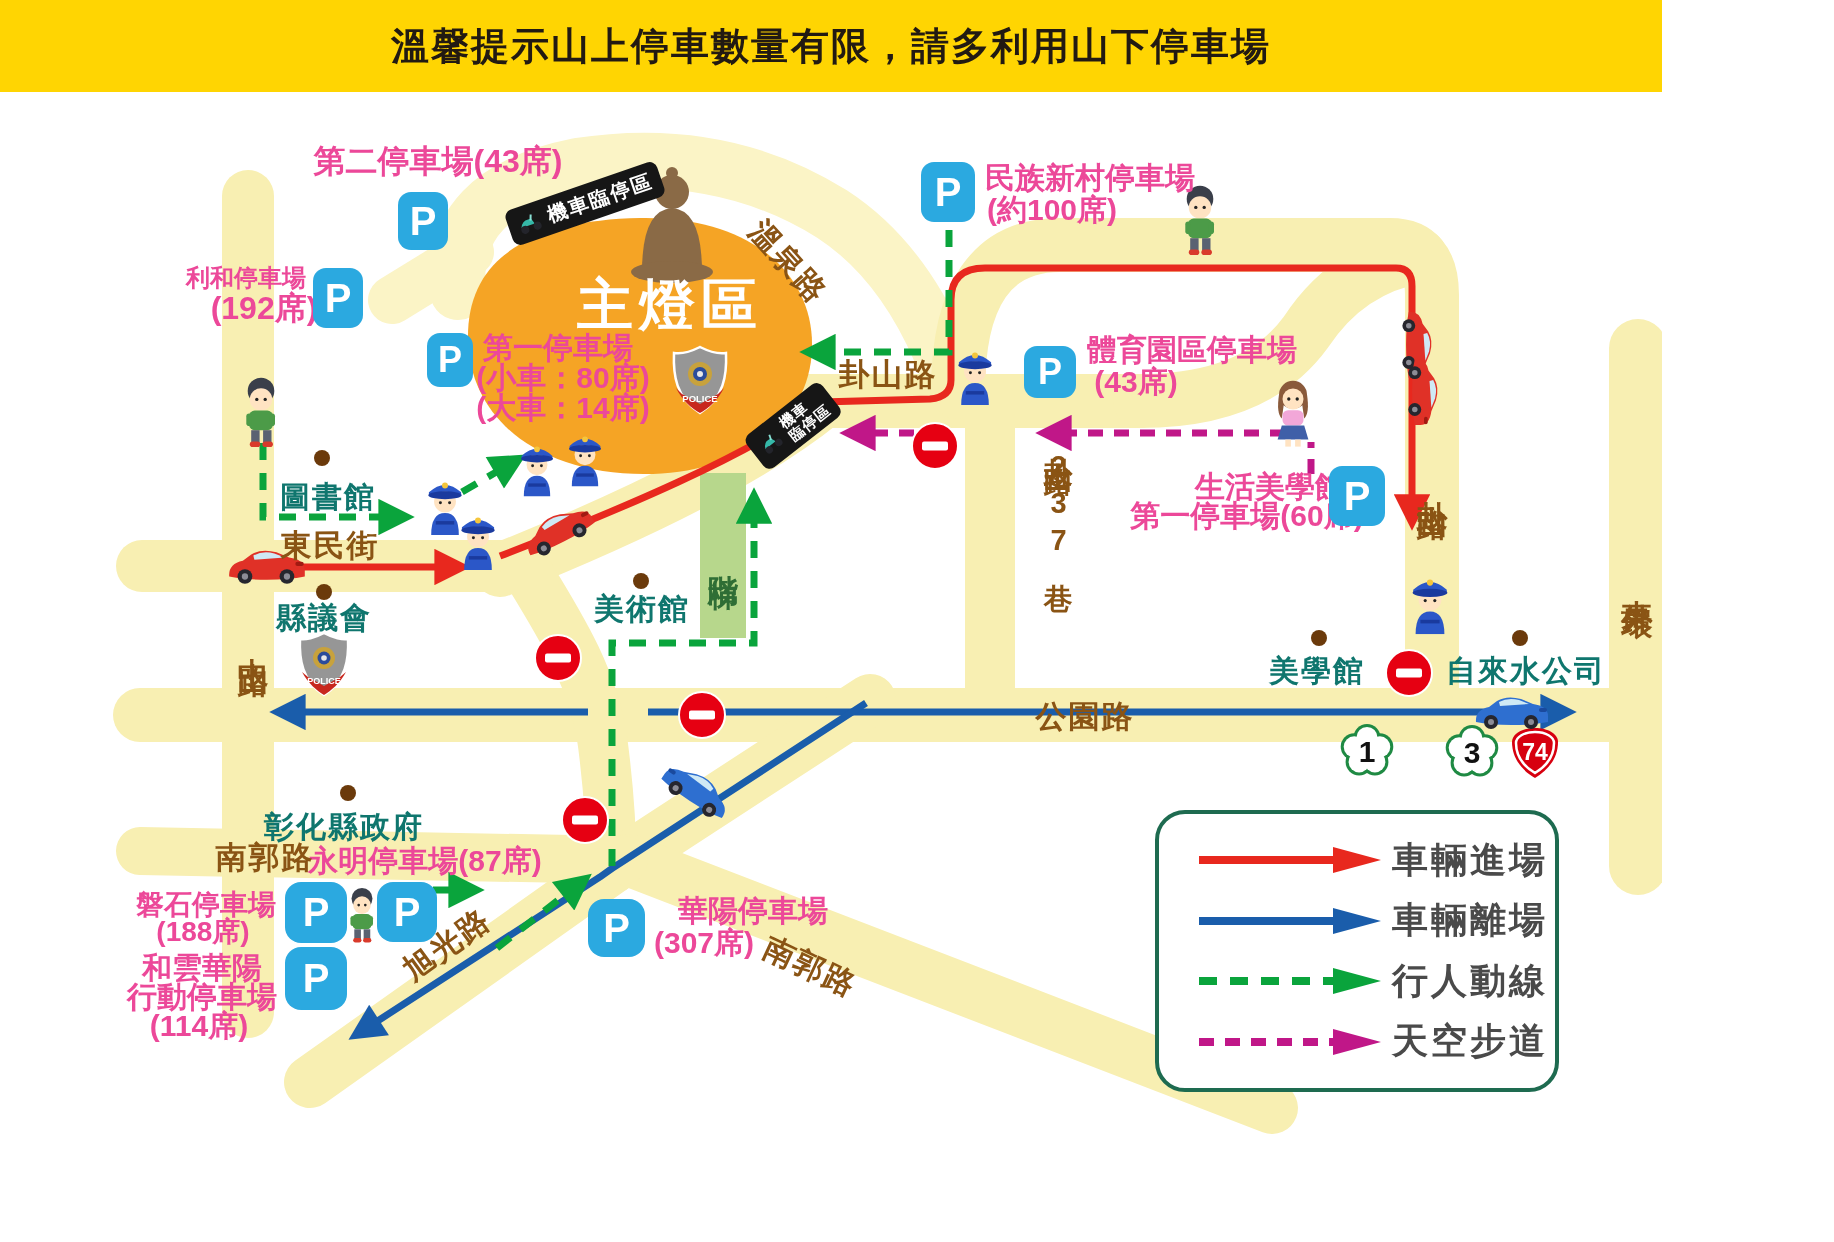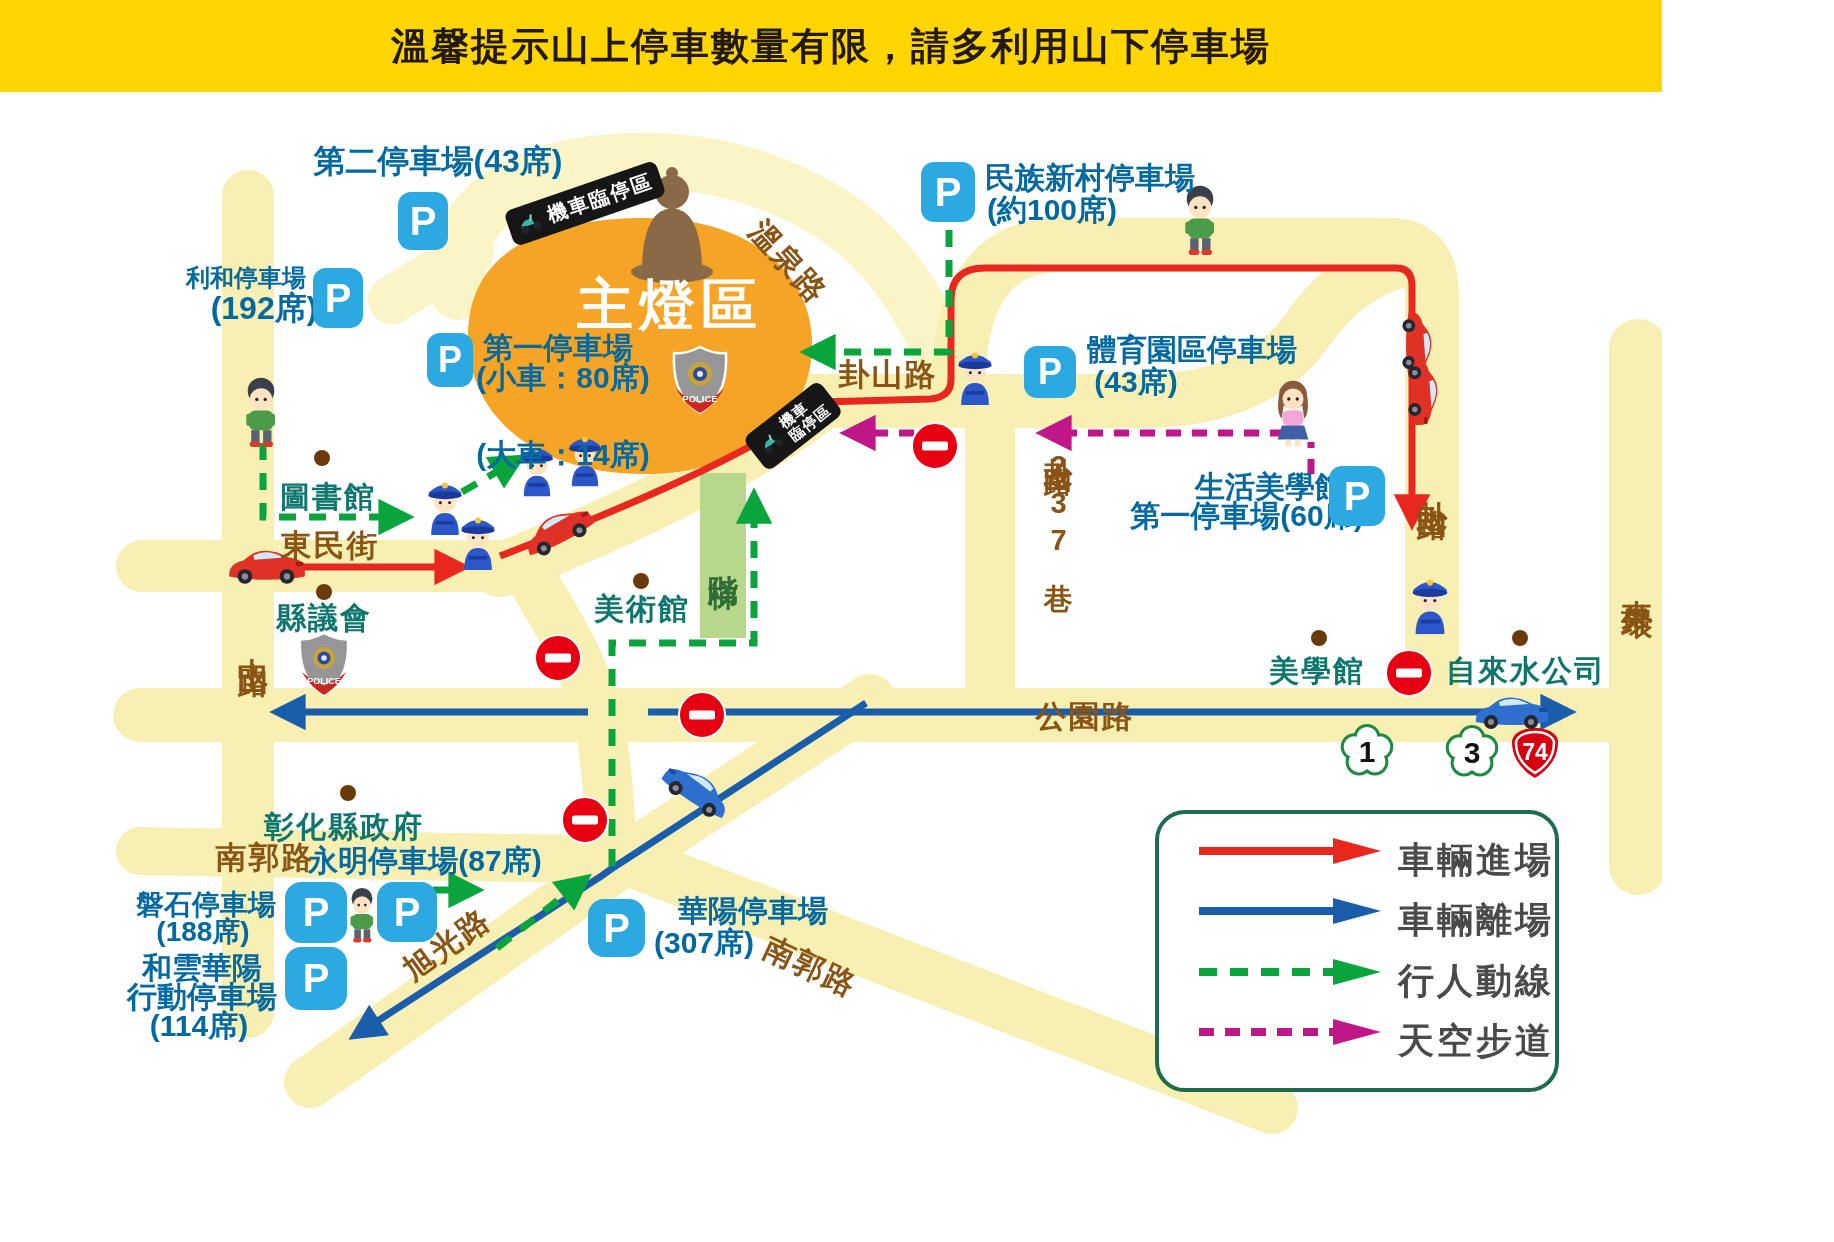--- a/index.html
+++ b/index.html
@@ -1,32 +1,32 @@
 <!DOCTYPE html>
 <html><head>
 <meta charset="utf-8">
 <style>
   html,body{margin:0;padding:0;background:#fff;font-family:"Liberation Sans",sans-serif;}
   #stage{position:relative;width:1662px;height:1242px;background:#fff;overflow:hidden;}
   .banner{position:absolute;left:0;top:0;width:100%;height:92px;background:#FFD502;display:flex;align-items:center;justify-content:center;z-index:5;}
   .banner span{font-size:38px;font-weight:bold;color:#221a12;letter-spacing:2px;}
   svg.map{position:absolute;left:0;top:0;z-index:1;}
   .abs{position:absolute;transform:translate(-50%,-50%);white-space:nowrap;font-weight:bold;z-index:4;}
-  .blue{color:#0369a1;font-size:30px;}
+  .blue{color:#ec4899;font-size:30px;}
   .road{color:#8A5414;font-size:31px;letter-spacing:2px;}
   .lm{color:#0f766e;font-size:30px;letter-spacing:2px;}
   .white-big{color:#fff;font-size:56px;letter-spacing:6px;}
   .stairs-lb{color:#2F6E35;font-size:30px;}
   .vert{writing-mode:vertical-rl;text-orientation:upright;letter-spacing:5px;line-height:1;}
   .p-icon{position:absolute;background:#2BA9E0;color:#fff;border-radius:13px;display:flex;align-items:center;justify-content:center;font-weight:bold;font-size:40px;z-index:4;}
   .moto{position:absolute;background:#161616;color:#fff;border-radius:8px;display:flex;align-items:center;gap:6px;padding:5px 9px;font-weight:bold;z-index:4;}
   .moto .txt1{font-size:20px;letter-spacing:2px;}
   .moto .col{display:flex;flex-direction:column;line-height:1.05;font-size:15px;letter-spacing:1px;}
   .legend{position:absolute;left:1155px;top:810px;width:404px;height:282px;border:4px solid #1E6B50;border-radius:30px;background:#fff;z-index:4;display:flex;flex-direction:column;justify-content:space-evenly;padding:10px 0 10px 34px;box-sizing:border-box;}
-  .legend .row{display:flex;gap:10px;}
+  .legend .row{display:flex;align-items:center;gap:4px;}
   .legend .row span{font-size:36px;font-weight:bold;color:#4A4A4A;letter-spacing:3px;}
 </style>
 </head>
 <body>
 
 <div id="stage">
 
   <div class="banner">
     <span>溫馨提示山上停車數量有限，請多利用山下停車場</span>
   </div>
@@ -302,21 +302,21 @@
   </svg>
 
   <div class="abs white-big" style="left:670px;top:306px;">主燈區</div>
   <div class="abs stairs-lb vert" style="left:723px;top:556px;">階梯</div>
 
   <div class="abs blue" style="left:438px;top:162px;font-size:32px;">第二停車場(43席)</div>
   <div class="abs blue" style="left:246px;top:278px;font-size:24px;">利和停車場</div>
   <div class="abs blue" style="left:264px;top:309px;font-size:32px;">(192席)</div>
   <div class="abs blue" style="left:558px;top:348px;">第一停車場</div>
   <div class="abs blue" style="left:563px;top:378px;">(小車：80席)</div>
-  <div class="abs blue" style="left:563px;top:408px;margin-top:47px;">(大車：14席)</div>
+  <div class="abs blue" style="left:563px;top:408px;">(大車：14席)</div>
   <div class="abs blue" style="left:1090px;top:178px;">民族新村停車場</div>
   <div class="abs blue" style="left:1052px;top:210px;">(約100席)</div>
   <div class="abs blue" style="left:1192px;top:350px;">體育園區停車場</div>
   <div class="abs blue" style="left:1136px;top:382px;">(43席)</div>
   <div class="abs blue" style="left:1270px;top:487px;">生活美學館</div>
   <div class="abs blue" style="left:1247px;top:516px;">第一停車場(60席)</div>
   <div class="abs blue" style="left:425px;top:861px;">永明停車場(87席)</div>
   <div class="abs blue" style="left:206px;top:905px;font-size:28px;font-family:Liberation Serif, serif;">磐石停車場</div>
   <div class="abs blue" style="left:203px;top:932px;font-size:28px;">(188席)</div>
   <div class="abs blue" style="left:202px;top:968px;">和雲華陽</div>

